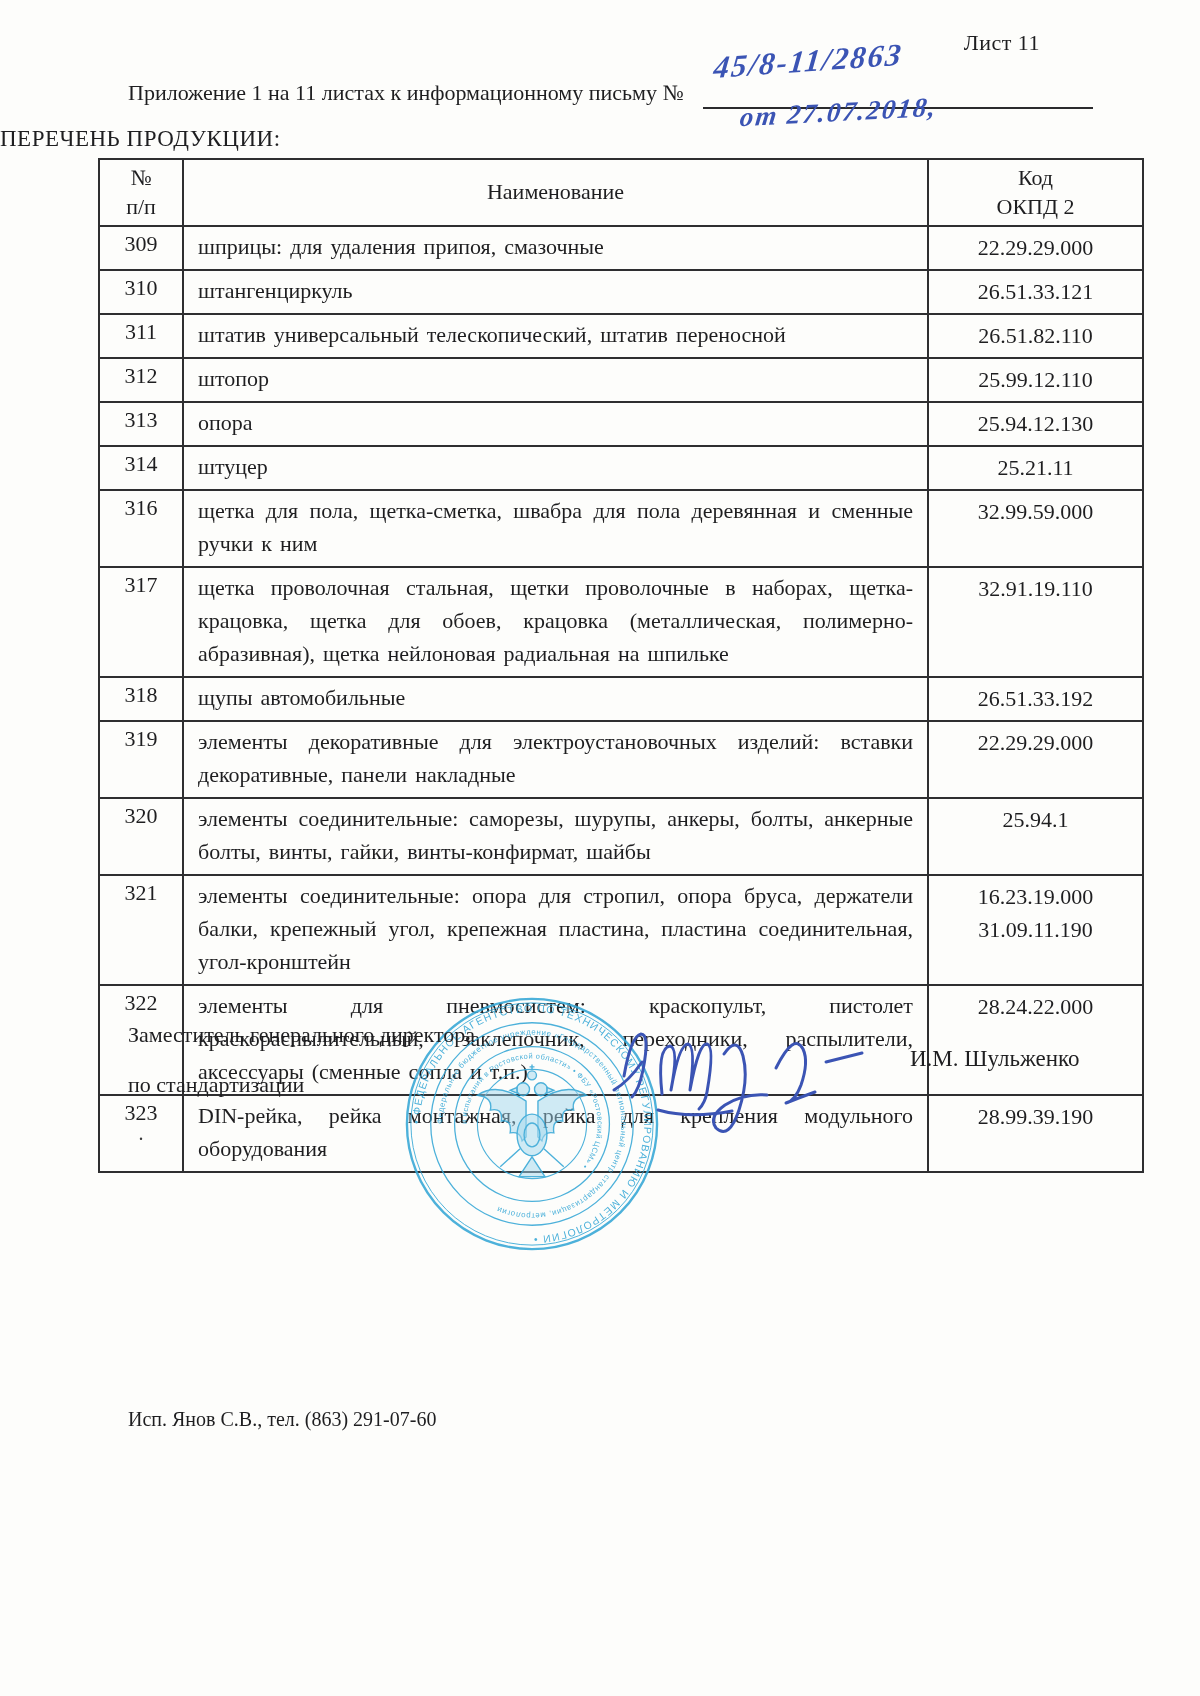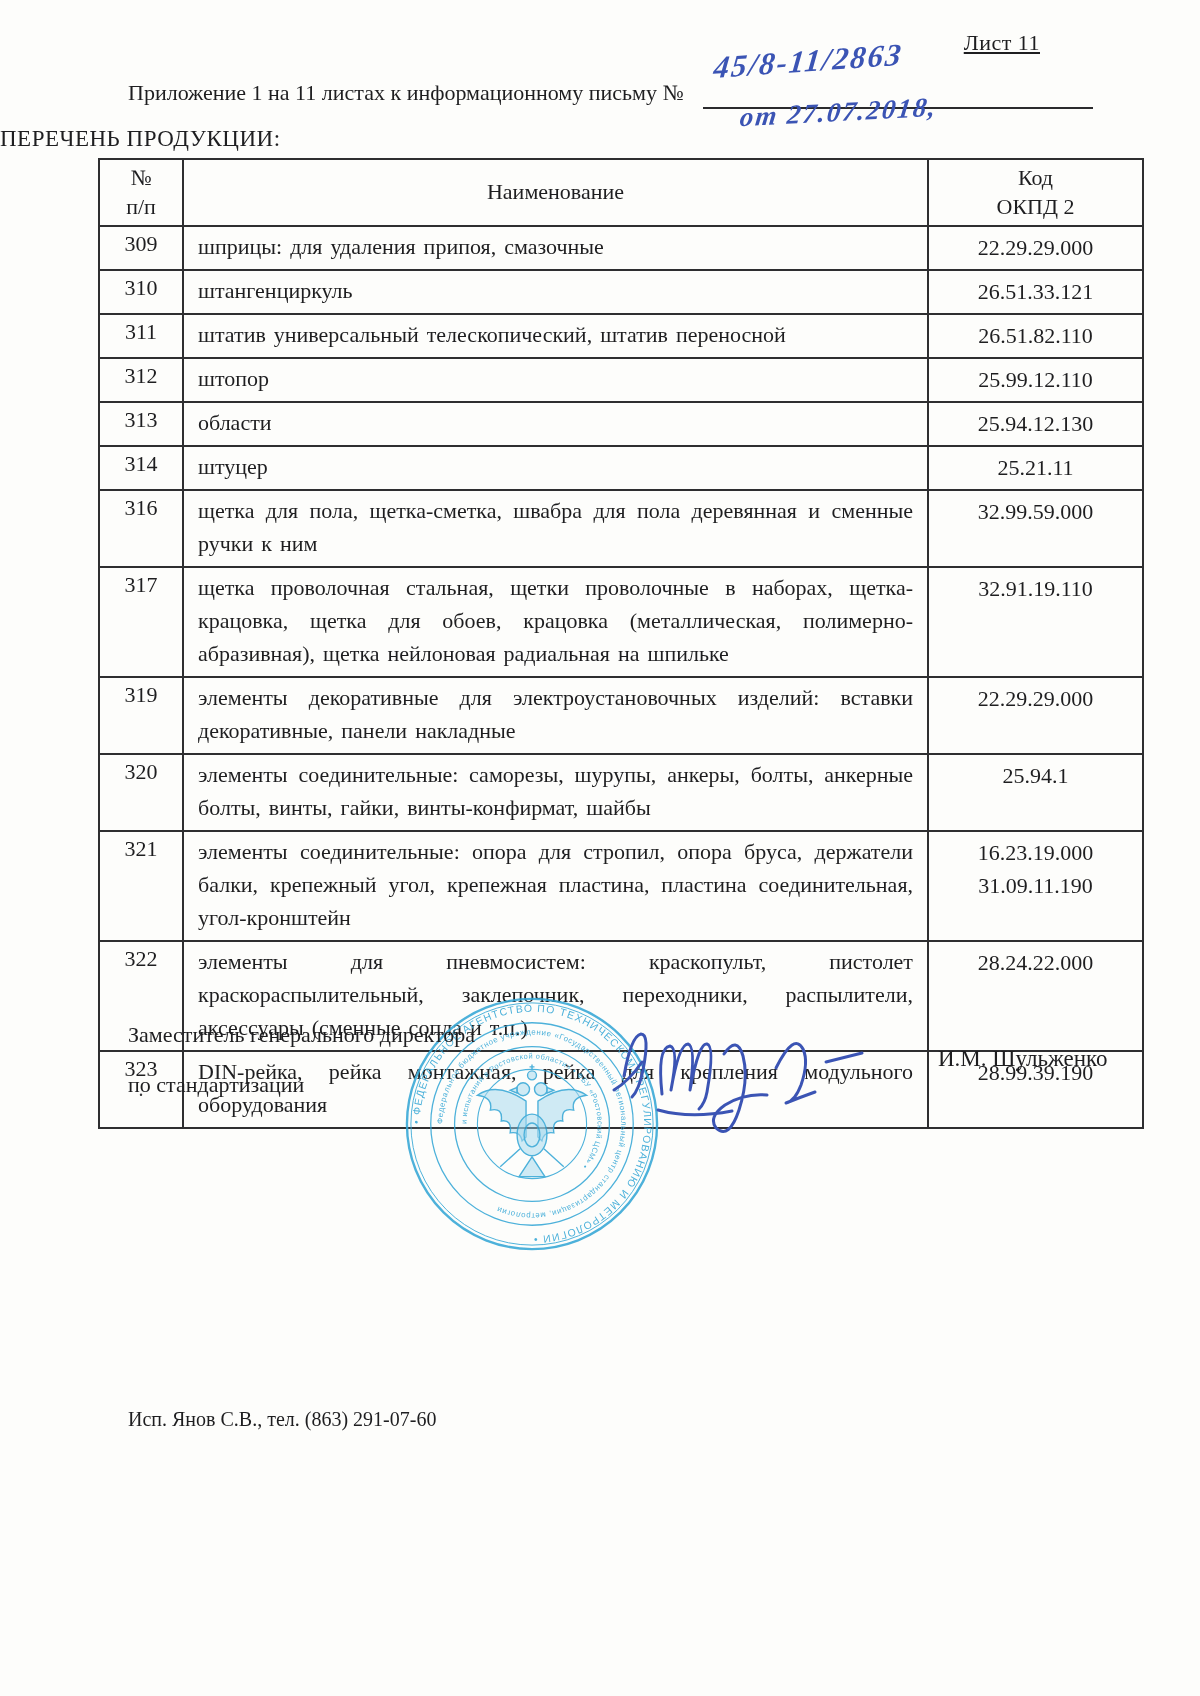--- a/index.html
+++ b/index.html
@@ -1,20 +1,20 @@
 <!DOCTYPE html>
 <html><head>
 <meta charset="utf-8">
 <style>
   html,body{margin:0;padding:0;background:#ffffff;}
   .page{
     position:relative;width:1200px;height:1696px;background:#fdfdfb;
     font-family:"Liberation Serif","DejaVu Serif",serif;color:#1e1e20;overflow:hidden;
   }
-  .sheet-label{position:absolute;top:30px;right:160px;font-size:22px;letter-spacing:.5px;text-decoration:underline;}
+  .sheet-label{position:absolute;top:30px;right:160px;font-size:22px;letter-spacing:.5px;}
   .appendix-line{position:absolute;left:128px;top:80px;font-size:22px;white-space:nowrap;}
   .hand{color:#3b54b4;font-style:italic;font-weight:bold;}
   .hand-number{
     position:absolute;left:712px;top:50px;font-size:31px;letter-spacing:2px;
     transform:rotate(-4deg) skewX(-10deg);transform-origin:left bottom;
   }
   .hand-date{
     position:absolute;left:742px;top:102px;font-size:27px;letter-spacing:2px;
     transform:rotate(-3deg) skewX(-10deg);transform-origin:left top;
   }
@@ -34,21 +34,21 @@
   td.c-name{
     font-size:22px;text-align:justify;text-align-last:left;vertical-align:top;
     padding:3px 14px 6px;line-height:1.5;word-spacing:2.5px;
   }
   td.c-code{font-size:22px;text-align:center;vertical-align:top;padding:4px 2px;line-height:1.5;}
   .num-note{font-size:20px;line-height:.7;color:#3a3a3c;}
 
   .sig-area{position:absolute;left:0;top:988px;width:1200px;height:320px;}
   .sig-title{position:absolute;left:128px;top:34px;font-size:22px;white-space:nowrap;}
   .sig-title2{position:absolute;left:128px;top:84px;font-size:22px;white-space:nowrap;}
-  .sig-name{position:absolute;left:910px;top:58px;font-size:23px;white-space:nowrap;margin-left:28px;}
+  .sig-name{position:absolute;left:910px;top:58px;font-size:23px;white-space:nowrap;}
   .stamp-svg{position:absolute;left:398px;top:2px;opacity:.88;}
   .sign-svg{position:absolute;left:600px;top:8px;}
 
   .footer-line{position:absolute;left:128px;top:1408px;font-size:20px;}
 </style>
 </head>
 <body>
 
 <div class="page">
 
@@ -123,21 +123,21 @@
       <td class="c-code">
             <div class="code-line">25.99.12.110</div>
           </td>
     </tr>
 
     <tr>
       <td class="c-num">
         <div class="num-val">313</div>
         <div class="num-note"></div>
       </td>
-      <td class="c-name">области</td>
+      <td class="c-name">опора</td>
       <td class="c-code">
             <div class="code-line">25.94.12.130</div>
           </td>
     </tr>
 
     <tr>
       <td class="c-num">
         <div class="num-val">314</div>
         <div class="num-note"></div>
       </td>
@@ -163,20 +163,30 @@
       <td class="c-num">
         <div class="num-val">317</div>
         <div class="num-note"></div>
       </td>
       <td class="c-name">щетка проволочная стальная, щетки проволочные в наборах, щетка-крацовка, щетка для обоев, крацовка (металлическая, полимерно-абразивная), щетка нейлоновая радиальная на шпильке</td>
       <td class="c-code">
             <div class="code-line">32.91.19.110</div>
           </td>
     </tr>
 
+    <tr>
+      <td class="c-num">
+        <div class="num-val">318</div>
+        <div class="num-note"></div>
+      </td>
+      <td class="c-name">щупы автомобильные</td>
+      <td class="c-code">
+            <div class="code-line">26.51.33.192</div>
+          </td>
+    </tr>
 
     <tr>
       <td class="c-num">
         <div class="num-val">319</div>
         <div class="num-note"></div>
       </td>
       <td class="c-name">элементы декоративные для электроустановочных изделий: вставки декоративные, панели накладные</td>
       <td class="c-code">
             <div class="code-line">22.29.29.000</div>
           </td>

